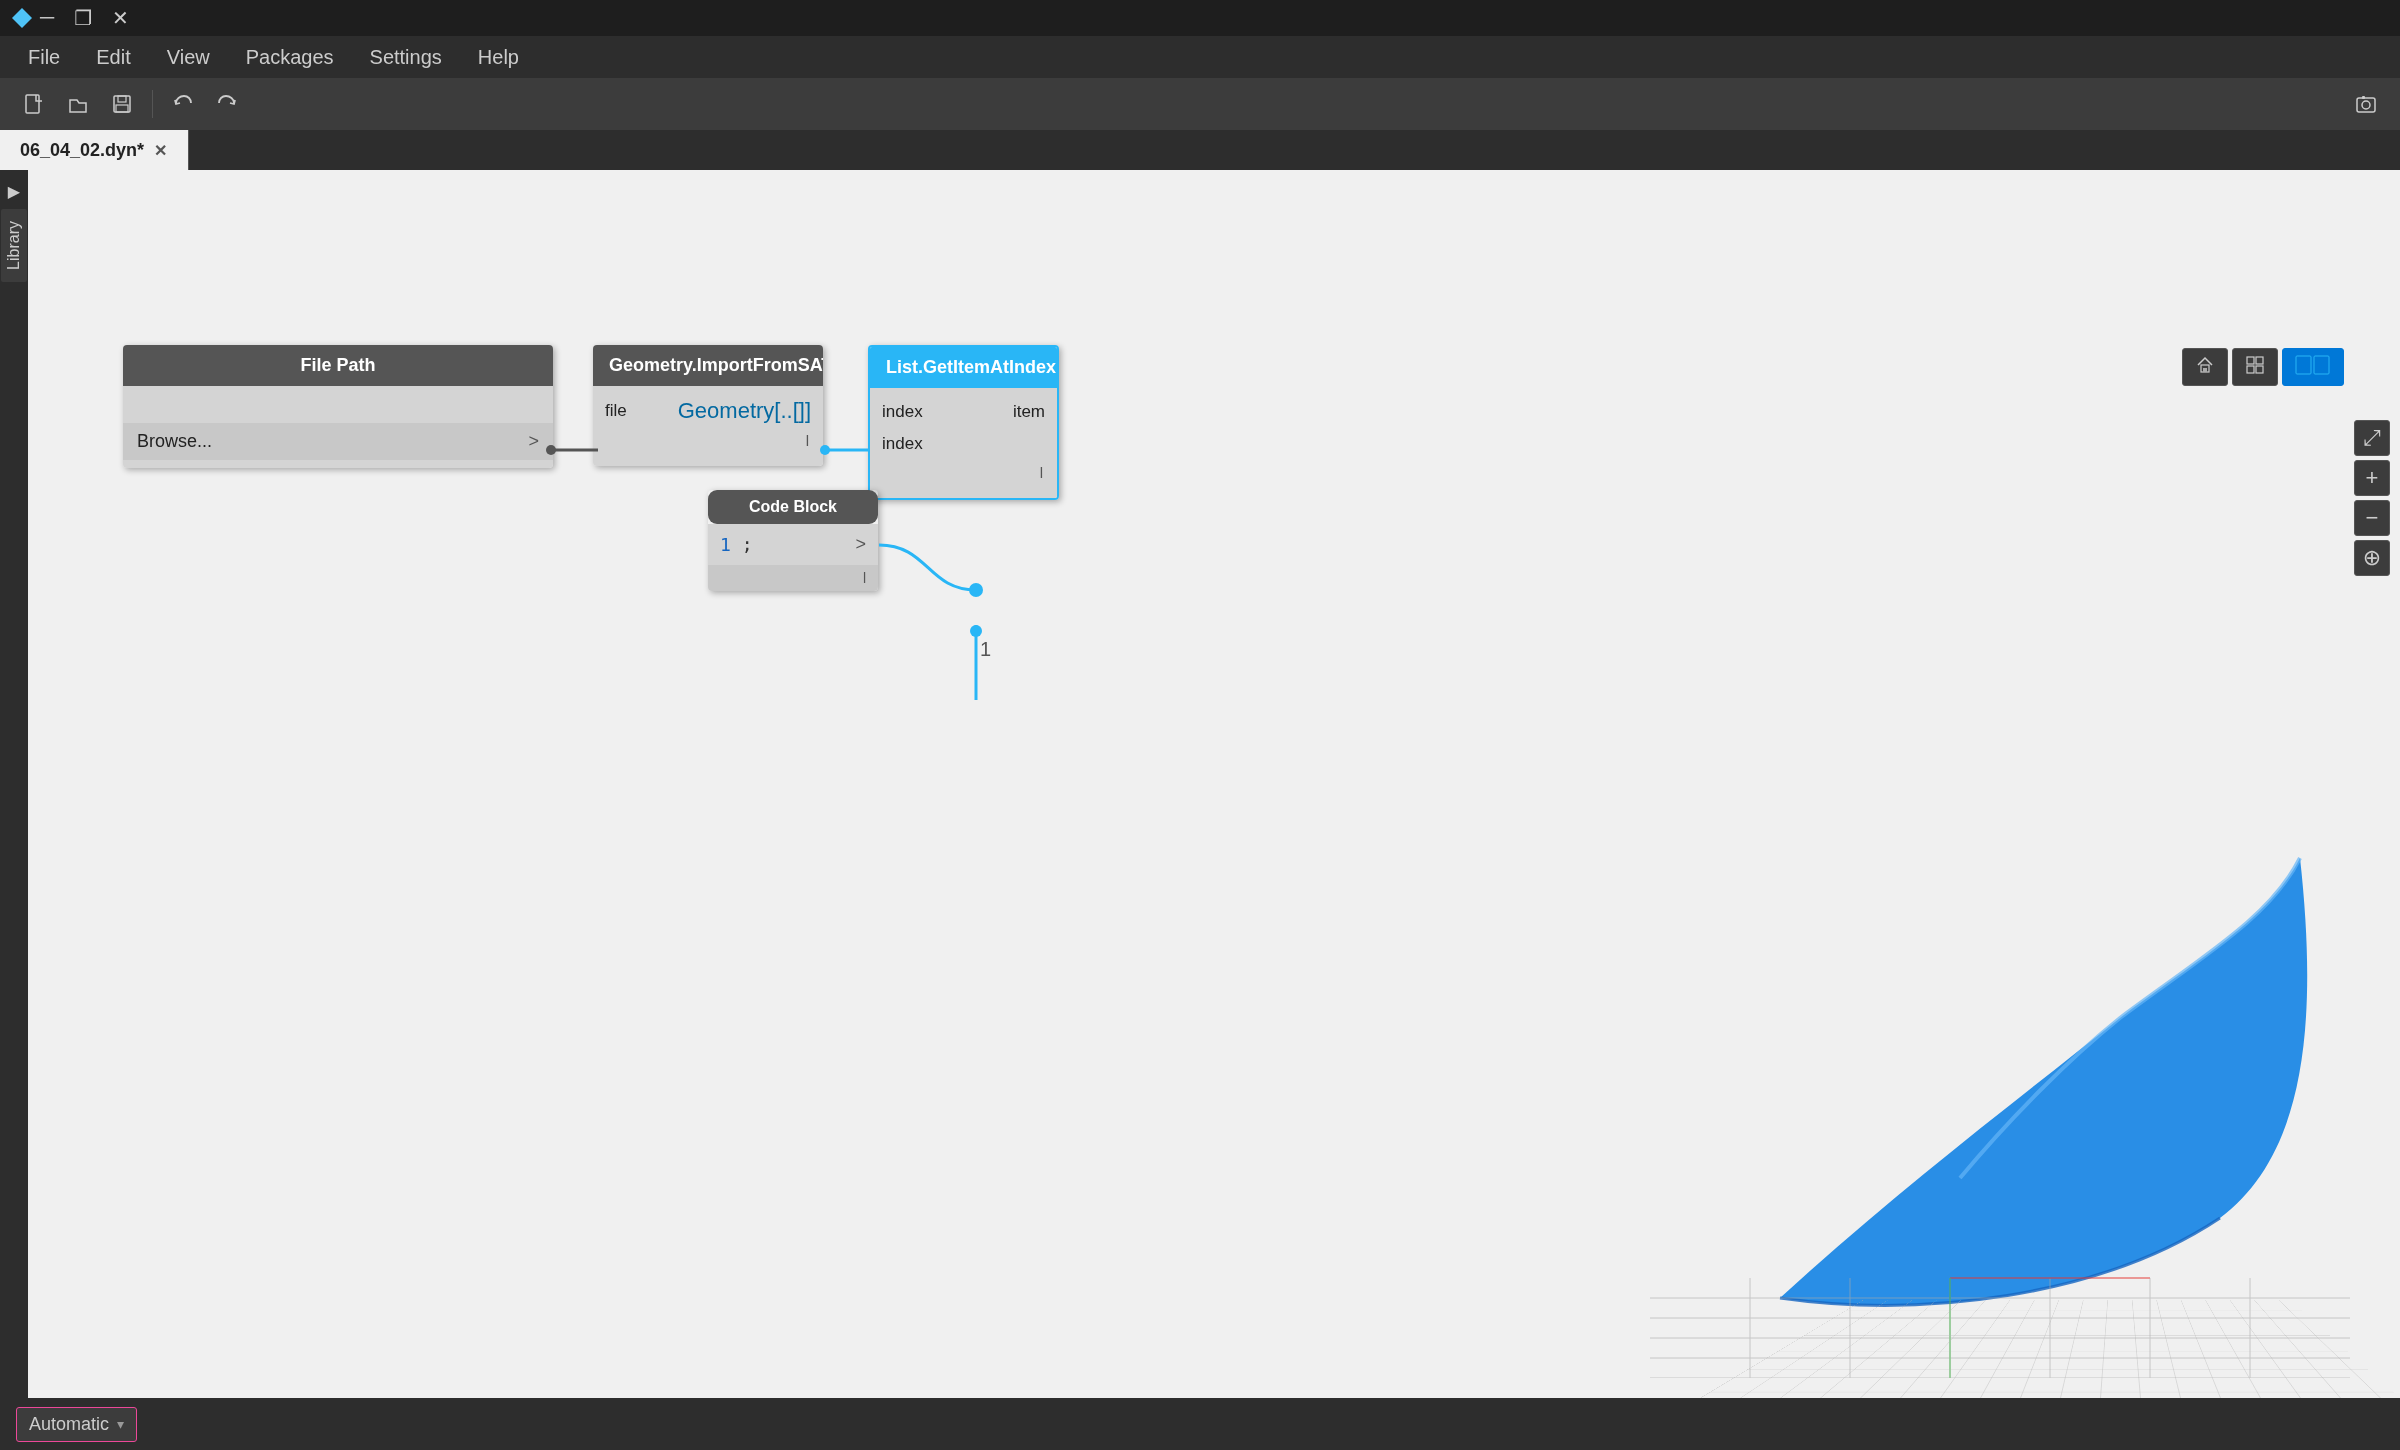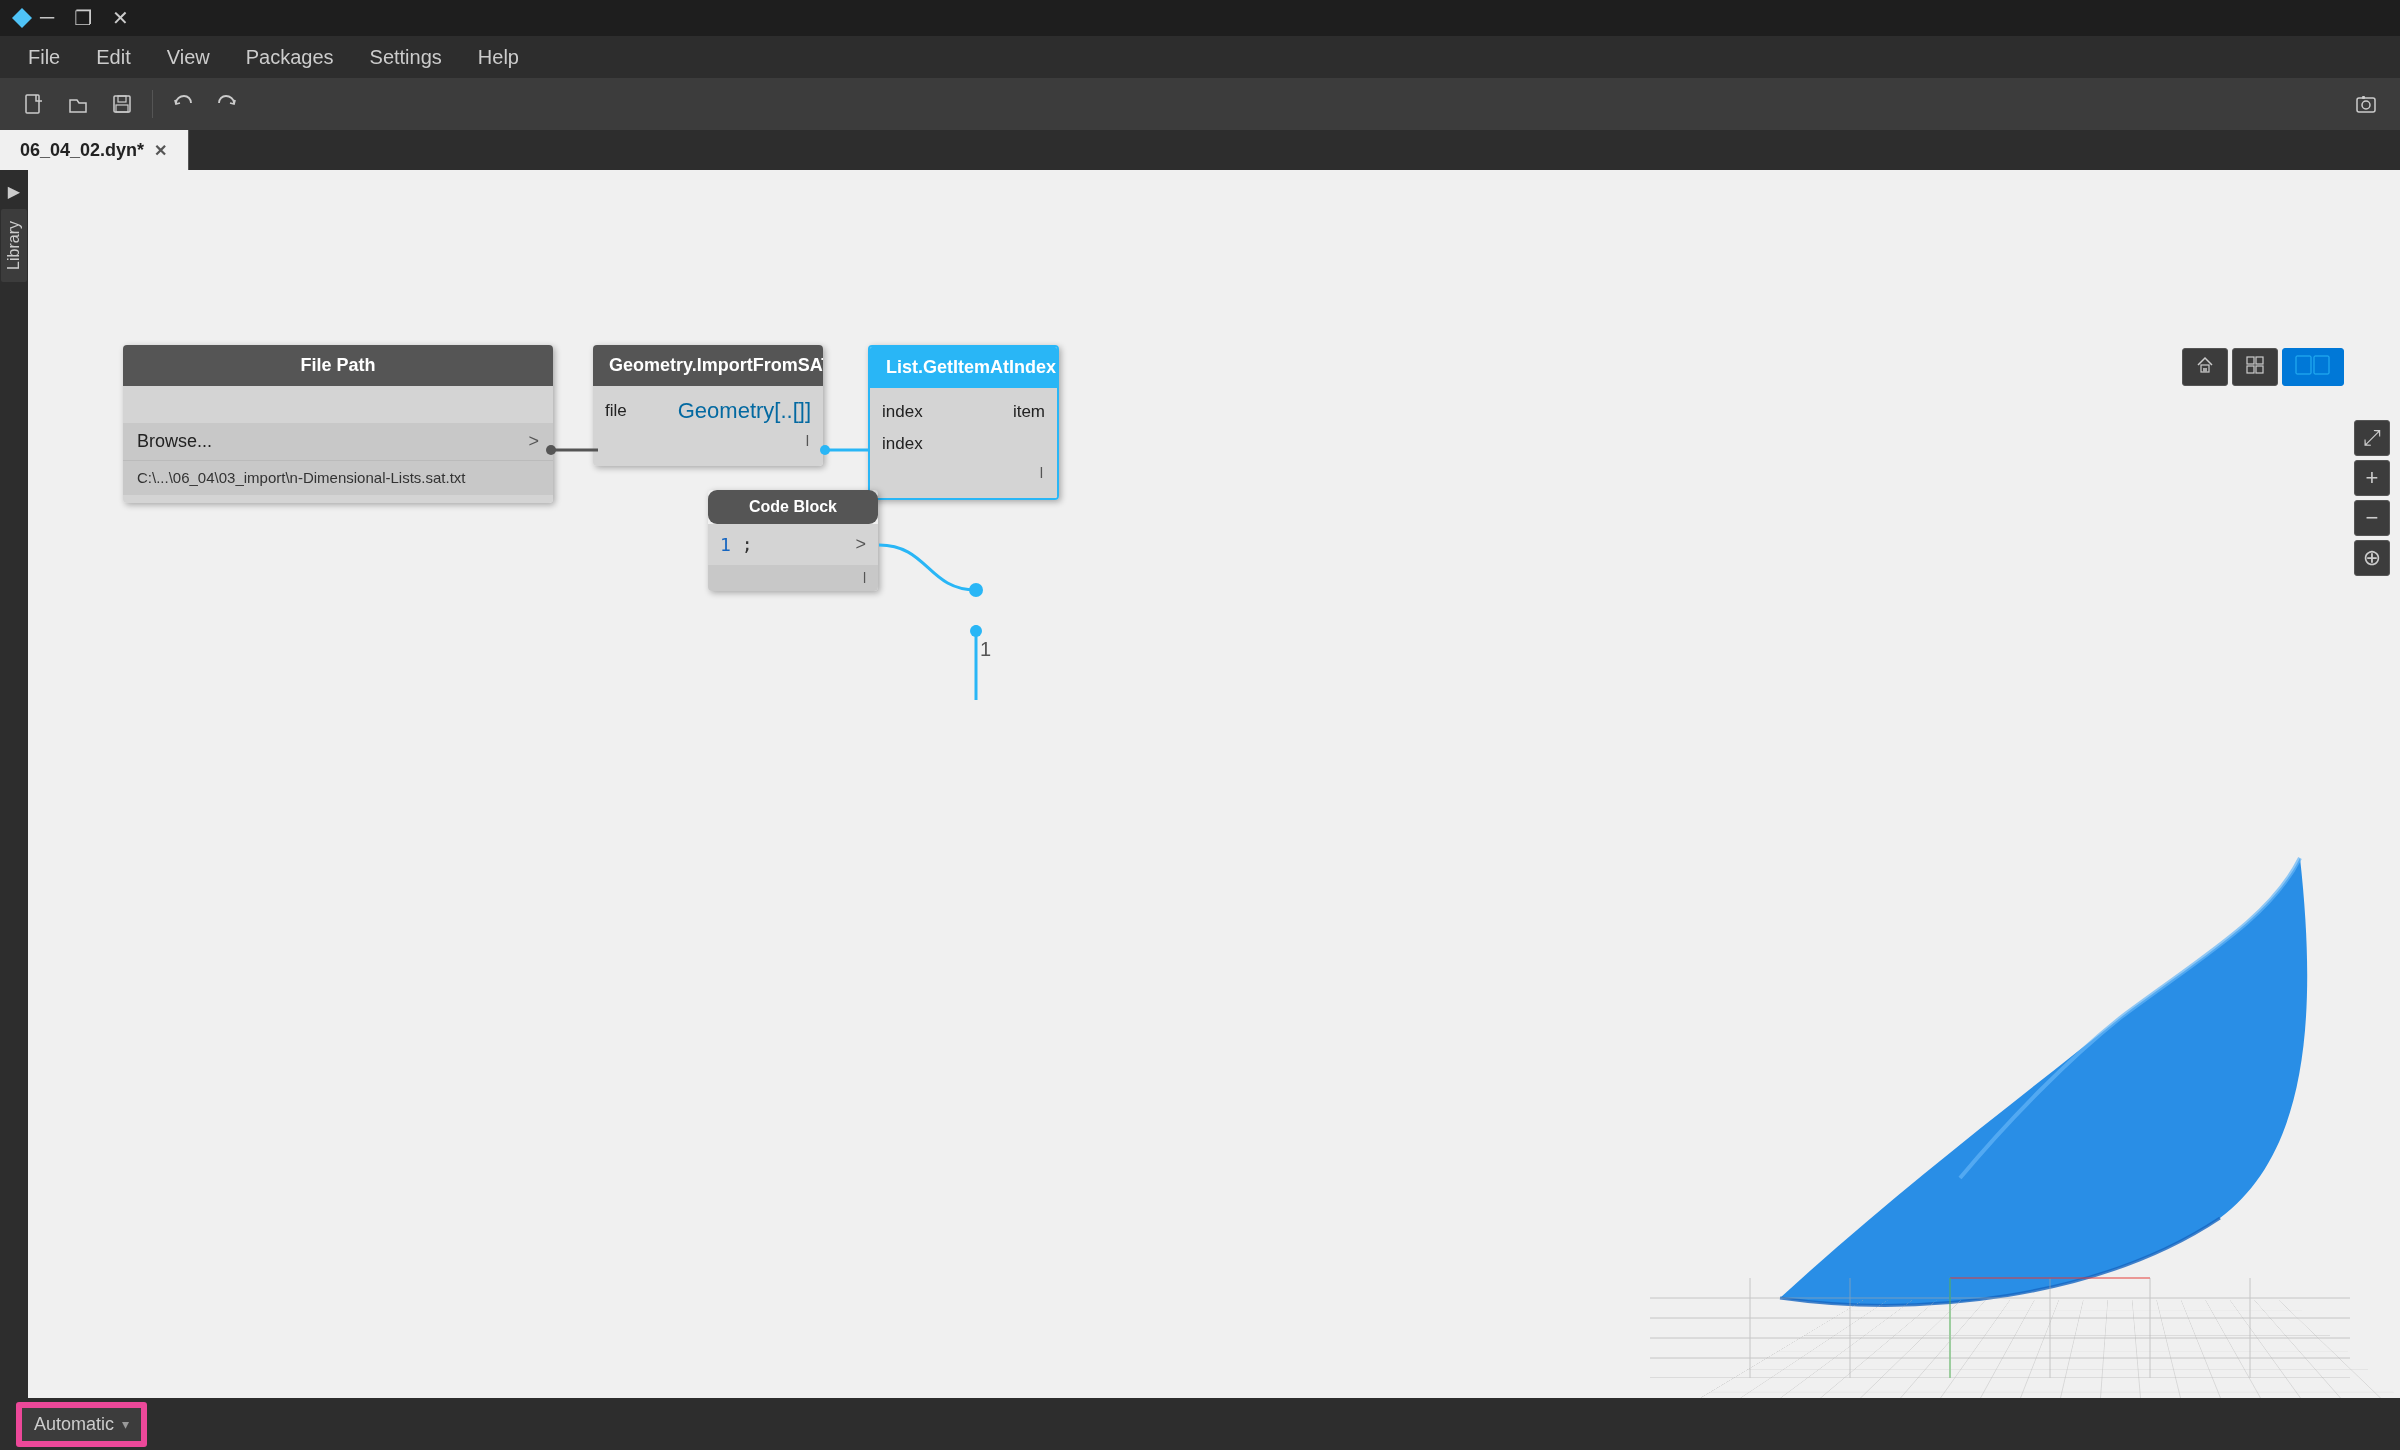--- a/index.html
+++ b/index.html
@@ -347,21 +347,21 @@
       position: absolute;
       bottom: 0; left: 0;
       display: flex;
       align-items: center;
       padding: 0 16px;
       gap: 12px;
       z-index: 100;
     }
     .status-dropdown {
       background: #3c3c3c;
-      border: 6px solid #ec4899;
+      border: 1px solid #ec4899;
       border-radius: 3px;
       padding: 6px 12px;
       color: #ccc;
       font-size: 18px;
       display: flex;
       align-items: center;
       gap: 8px;
       cursor: pointer;
     }
     .status-arrow { font-size: 14px; color: #999; }
@@ -474,23 +474,20 @@
     <div class="zoom-btn">⊕</div>
   </div>
 
   <div class="node" id="node-filepath">
     <div class="node-header">File Path</div>
     <div class="node-body">
       <div class="browse-row" style="display:flex;align-items:center;justify-content:space-between;padding:8px 14px;background:#c8c8c8;margin-top:29px;">
         <span style="font-size:18px;color:#222;">Browse...</span>
         <span style="font-size:18px;color:#555;">&gt;</span>
       </div>
-      <div style="padding:8px 14px;background:#c8c8c8;border-top:1px solid #bbb;">
-        <span style="font-size:15px;color:#333;word-break:break-all;">C:\...\06_04\03_import\n-Dimensional-Lists.sat.txt</span>
-      </div>
     </div>
   </div>
 
   <div class="node" id="node-geometry">
     <div class="node-header">Geometry.ImportFromSAT</div>
     <div class="node-body">
       <div class="node-row">
         <span style="font-size:17px;color:#222;">file</span>
         <span style="font-size:22px;color:#0369a1;margin-left:48px;">Geometry[..[]]</span>
       </div>

